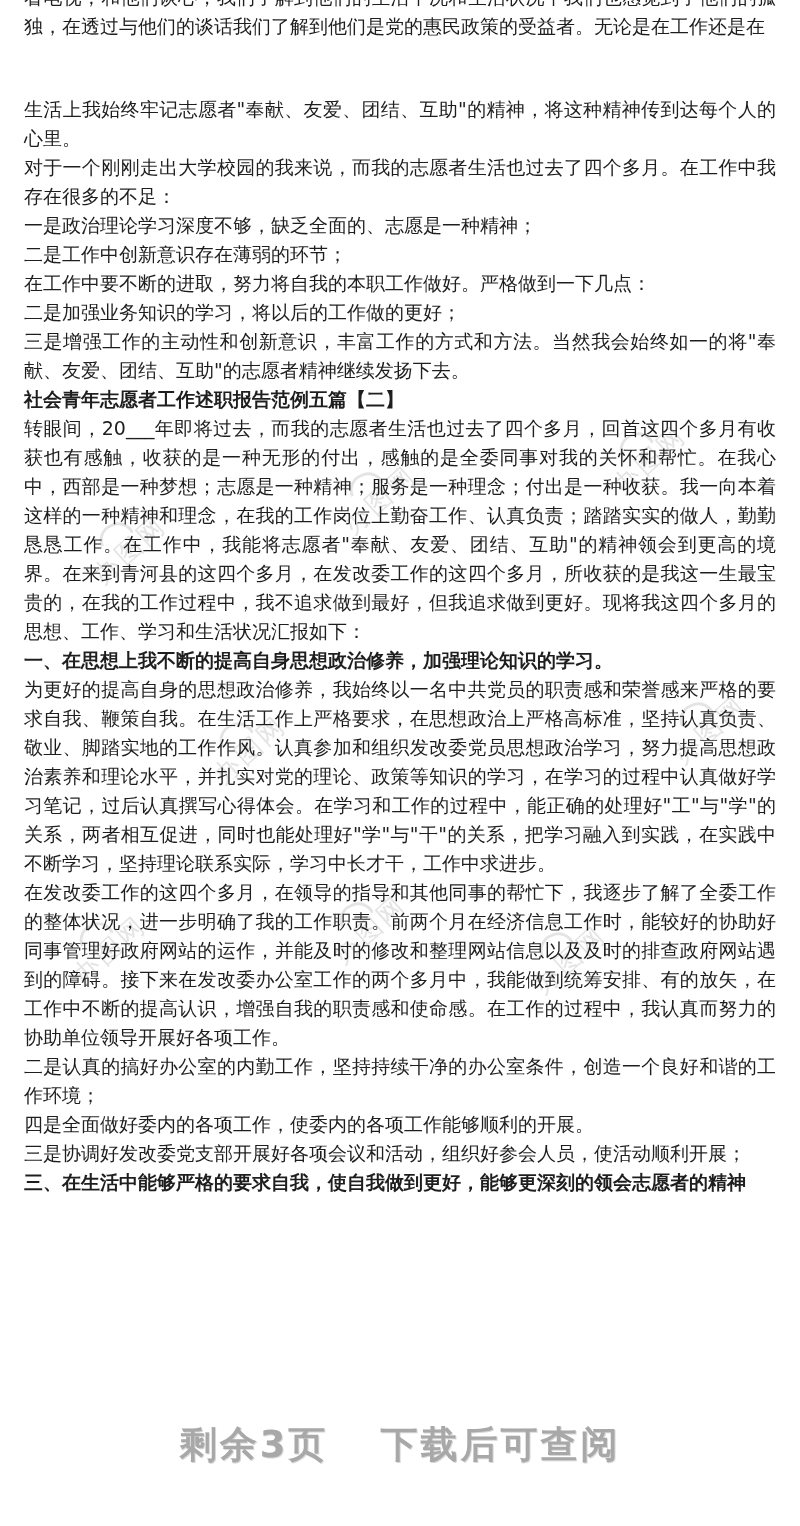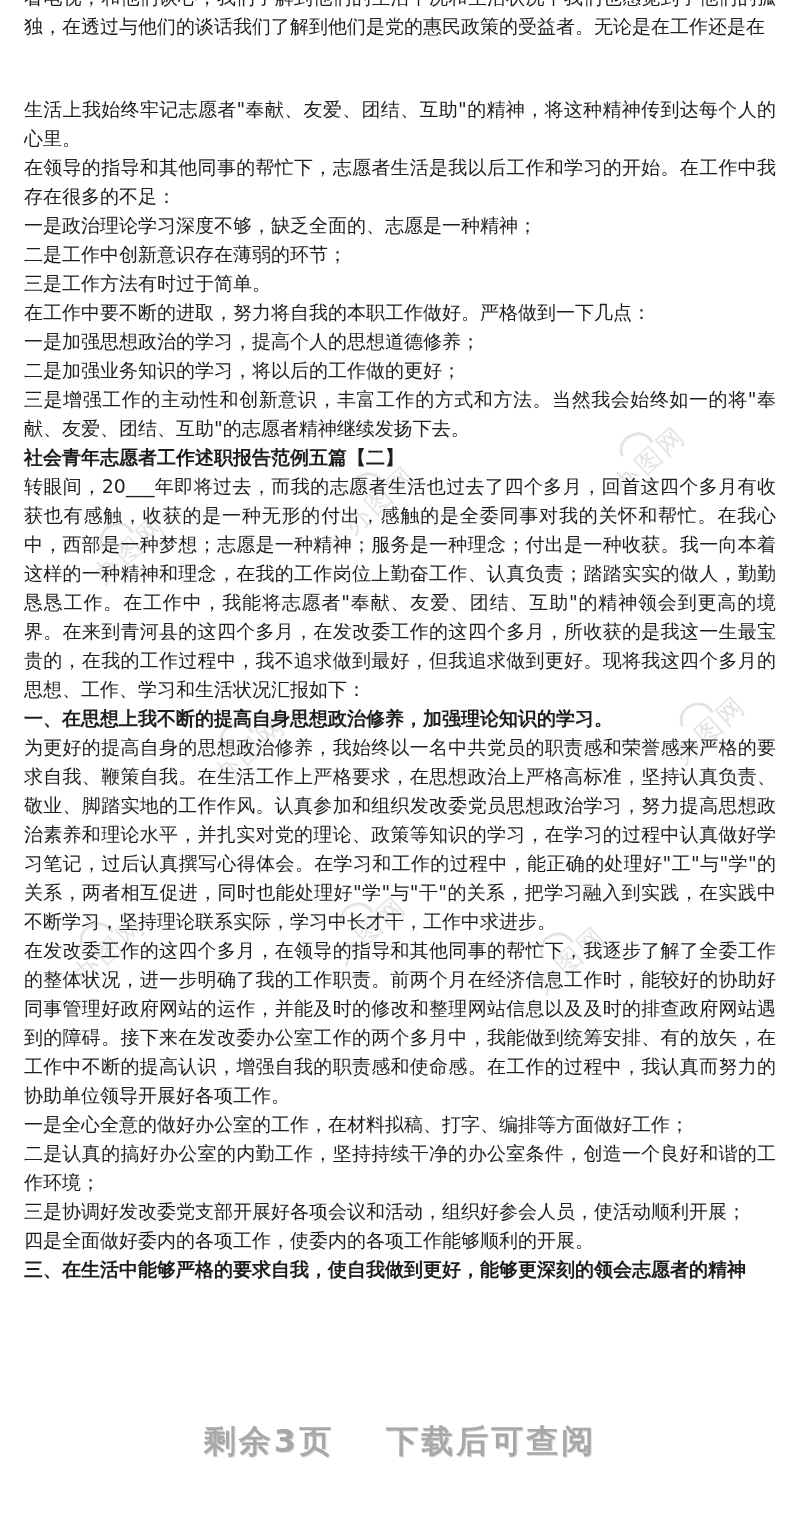--- a/index.html
+++ b/index.html
@@ -73,21 +73,21 @@
   
   .footer-note {
     position: absolute;
     left: 0;
     top: 1420px;
     width: 800px;
     z-index: 1;
     text-align: center;
     color: #a8a8a8;
     font-weight: bold;
-    font-size: 32px;
+    font-size: 37px;
     letter-spacing: 3px;
     text-shadow: 1px 1px 0 #d9d9d9;
     white-space: nowrap;
   }
   .footer-note .gap {
     display: inline-block;
     width: 52px;
   }
 </style>
 </head>
@@ -103,37 +103,34 @@
       <div class="watermark" style="left: 660px; top: 700px; color: rgb(207, 207, 207);"><span class="swoosh"></span><span>办图网</span></div>
       <div class="watermark" style="left: 60px; top: 920px; color: rgb(207, 207, 207);"><span class="swoosh"></span><span>办图网</span></div>
       <div class="watermark" style="left: 320px; top: 900px; color: rgb(207, 207, 207);"><span class="swoosh"></span><span>办图网</span></div>
       <div class="watermark" style="left: 520px; top: 930px; color: rgb(207, 207, 207);"><span class="swoosh"></span><span>办图网</span></div>
     </div>
 
   <div class="doc">
       <div class="para">看电视，和他们谈心，我们了解到他们的生活中况和生活状况中我们也感觉到了他们的孤独，在透过与他们的谈话我们了解到他们是党的惠民政策的受益者。无论是在工作还是在</div>
       <div class="spacer" style="height: 54px;"></div>
       <div class="para">生活上我始终牢记志愿者"奉献、友爱、团结、互助"的精神，将这种精神传到达每个人的心里。</div>
-      <div class="para">在领导的指导和其他同事的帮忙下，志愿者生活是我以后工作和学习的开始。在工作中我存在很多的不足：</div>
+      <div class="para">对于一个刚刚走出大学校园的我来说，而我的志愿者生活也过去了四个多月。在工作中我存在很多的不足：</div>
       <div class="para">一是政治理论学习深度不够，缺乏全面的、志愿是一种精神；</div>
       <div class="para">二是工作中创新意识存在薄弱的环节；</div>
-      <div class="para">三是工作方法有时过于简单。</div>
       <div class="para">在工作中要不断的进取，努力将自我的本职工作做好。严格做到一下几点：</div>
-      <div class="para">一是加强思想政治的学习，提高个人的思想道德修养；</div>
       <div class="para">二是加强业务知识的学习，将以后的工作做的更好；</div>
       <div class="para">三是增强工作的主动性和创新意识，丰富工作的方式和方法。当然我会始终如一的将"奉献、友爱、团结、互助"的志愿者精神继续发扬下去。</div>
       <div class="heading">社会青年志愿者工作述职报告范例五篇【二】</div>
       <div class="para">转眼间，20___年即将过去，而我的志愿者生活也过去了四个多月，回首这四个多月有收获也有感触，收获的是一种无形的付出，感触的是全委同事对我的关怀和帮忙。在我心中，西部是一种梦想；志愿是一种精神；服务是一种理念；付出是一种收获。我一向本着这样的一种精神和理念，在我的工作岗位上勤奋工作、认真负责；踏踏实实的做人，勤勤恳恳工作。在工作中，我能将志愿者"奉献、友爱、团结、互助"的精神领会到更高的境界。在来到青河县的这四个多月，在发改委工作的这四个多月，所收获的是我这一生最宝贵的，在我的工作过程中，我不追求做到最好，但我追求做到更好。现将我这四个多月的思想、工作、学习和生活状况汇报如下：</div>
       <div class="heading">一、在思想上我不断的提高自身思想政治修养，加强理论知识的学习。</div>
       <div class="para">为更好的提高自身的思想政治修养，我始终以一名中共党员的职责感和荣誉感来严格的要求自我、鞭策自我。在生活工作上严格要求，在思想政治上严格高标准，坚持认真负责、敬业、脚踏实地的工作作风。认真参加和组织发改委党员思想政治学习，努力提高思想政治素养和理论水平，并扎实对党的理论、政策等知识的学习，在学习的过程中认真做好学习笔记，过后认真撰写心得体会。在学习和工作的过程中，能正确的处理好"工"与"学"的关系，两者相互促进，同时也能处理好"学"与"干"的关系，把学习融入到实践，在实践中不断学习，坚持理论联系实际，学习中长才干，工作中求进步。</div>
       <div class="para">在发改委工作的这四个多月，在领导的指导和其他同事的帮忙下，我逐步了解了全委工作的整体状况，进一步明确了我的工作职责。前两个月在经济信息工作时，能较好的协助好同事管理好政府网站的运作，并能及时的修改和整理网站信息以及及时的排查政府网站遇到的障碍。接下来在发改委办公室工作的两个多月中，我能做到统筹安排、有的放矢，在工作中不断的提高认识，增强自我的职责感和使命感。在工作的过程中，我认真而努力的协助单位领导开展好各项工作。</div>
-      <div class="para">一是全心全意的做好办公室的工作，在材料拟稿、打字、编排等方面做好工作；</div>
       <div class="para">二是认真的搞好办公室的内勤工作，坚持持续干净的办公室条件，创造一个良好和谐的工作环境；</div>
+      <div class="para">四是全面做好委内的各项工作，使委内的各项工作能够顺利的开展。</div>
       <div class="para">三是协调好发改委党支部开展好各项会议和活动，组织好参会人员，使活动顺利开展；</div>
-      <div class="para">四是全面做好委内的各项工作，使委内的各项工作能够顺利的开展。</div>
       <div class="heading">三、在生活中能够严格的要求自我，使自我做到更好，能够更深刻的领会志愿者的精神</div>
     </div>
 
   <div class="footer-note">
     <span>剩余3页</span><span class="gap"></span><span>下载后可查阅</span>
   </div>
 
 </div>
 
 </body></html>

